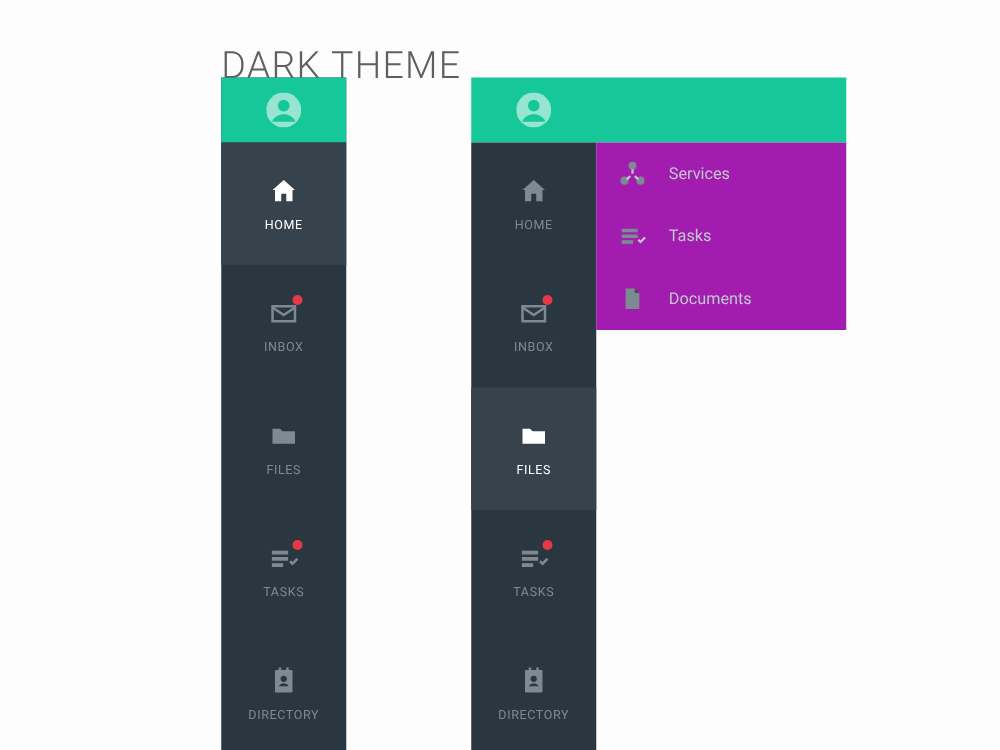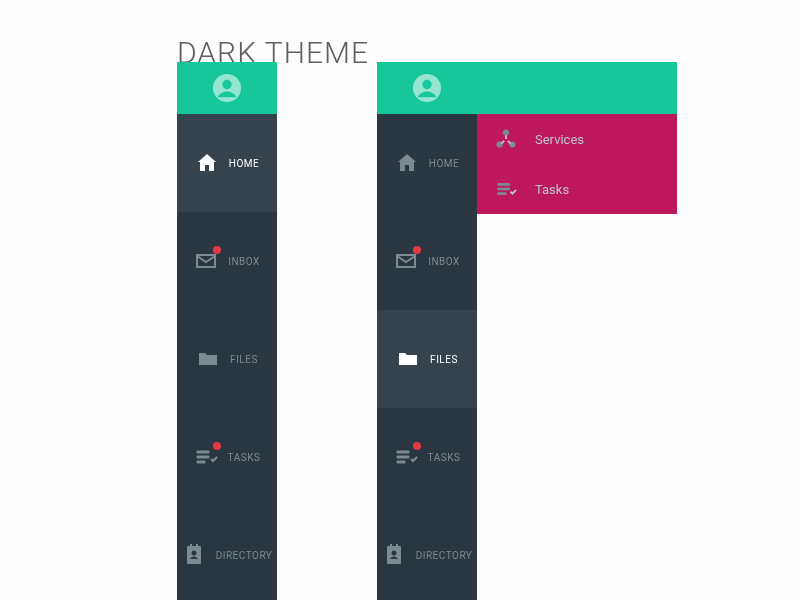--- a/index.html
+++ b/index.html
@@ -43,21 +43,21 @@
     height: 52px;
   }
   .avatar-icon {
     width: 28px; height: 28px;
     opacity: 0.55;
   }
   .avatar-icon svg { width: 100%; height: 100%; fill: #fff; }
   .nav-item {
     height: 98px;
     display: flex;
-    flex-direction: row;
+    flex-direction: column;
     align-items: center;
     justify-content: center;
     gap: 10px;
     color: #7e8a92;
     cursor: pointer;
     position: relative;
   }
   .nav-item.selected {
     background: #36424c;
     color: #ffffff;
@@ -83,21 +83,21 @@
     background: #e53946;
     border-radius: 50%;
     top: -3px;
     right: -3px;
   }
   .submenu {
     position: absolute;
     left: 477px;
     top: 114px;
     width: 200px;
-    background: #be185d;
+    background: #a21caf;
   }
   .sub-item {
     height: 50px;
     display: flex;
     align-items: center;
     gap: 18px;
     padding-left: 18px;
     color: #bfc7cc;
     font-size: 13px;
     cursor: pointer;
@@ -255,13 +255,19 @@
           <use href="#ic-hub"></use>
         </svg></span>
     <span>Services</span>
   </div>
   <div class="sub-item">
     <span class="sub-icon"><svg viewBox="0 0 24 24" stroke="#7e8a92">
           <use href="#ic-listcheck"></use>
         </svg></span>
     <span>Tasks</span>
   </div>
+  <div class="sub-item">
+    <span class="sub-icon"><svg viewBox="0 0 24 24">
+          <use href="#ic-doc"></use>
+        </svg></span>
+    <span>Documents</span>
+  </div>
 </div>
 
 </body></html>

